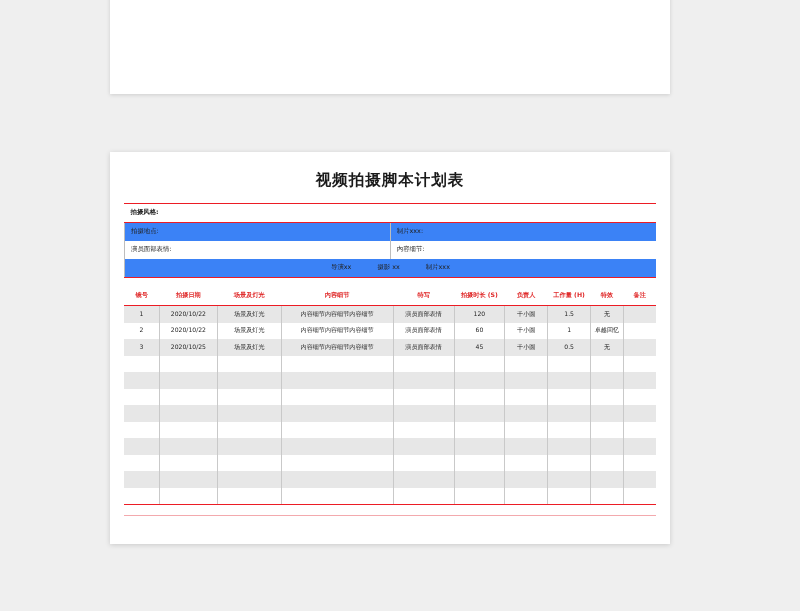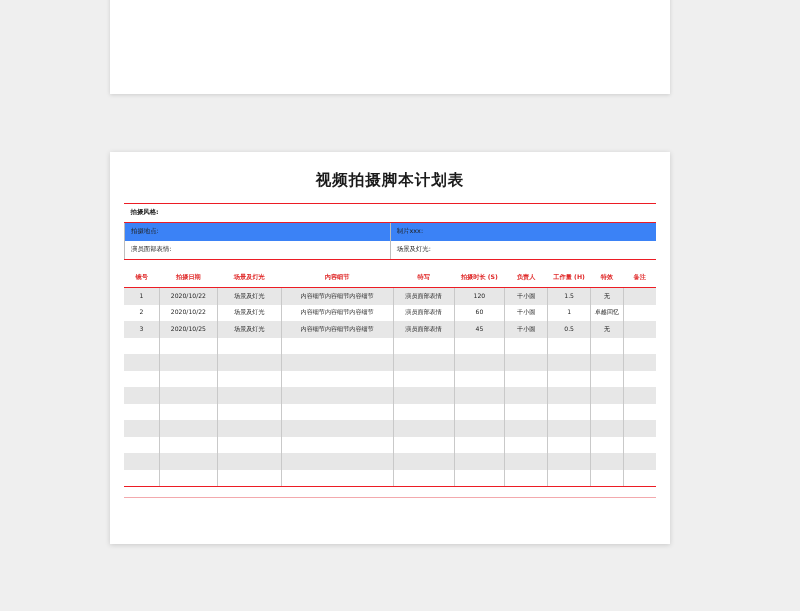--- a/index.html
+++ b/index.html
@@ -192,21 +192,28 @@
         <tbody>
           <tr class="row-name">
             <td colspan="2">拍摄风格:</td>
           </tr>
           <tr class="row-shade">
             <td style="width:50%" class="cell-divider">拍摄地点:</td>
             <td style="width:50%" class="cell-divider">制片xxx:</td>
           </tr>
           <tr>
             <td class="cell-divider">演员面部表情:</td>
-            <td class="cell-divider">场景及灯光:</td>
+            <td class="cell-divider">内容细节:</td>
+          </tr>
+          <tr class="row-shade">
+            <td colspan="2" class="cell-divider crew-cell">
+              <span class="crew-inner">
+                <span>导演xx</span><span>摄影 xx</span><span>制片xxx</span>
+              </span>
+            </td>
           </tr>
         </tbody>
       </table>
 
       <div class="rule-red-thick"></div>
 
       <div class="spacer-8"></div>
 
       <table id="data-table">
         <thead>

